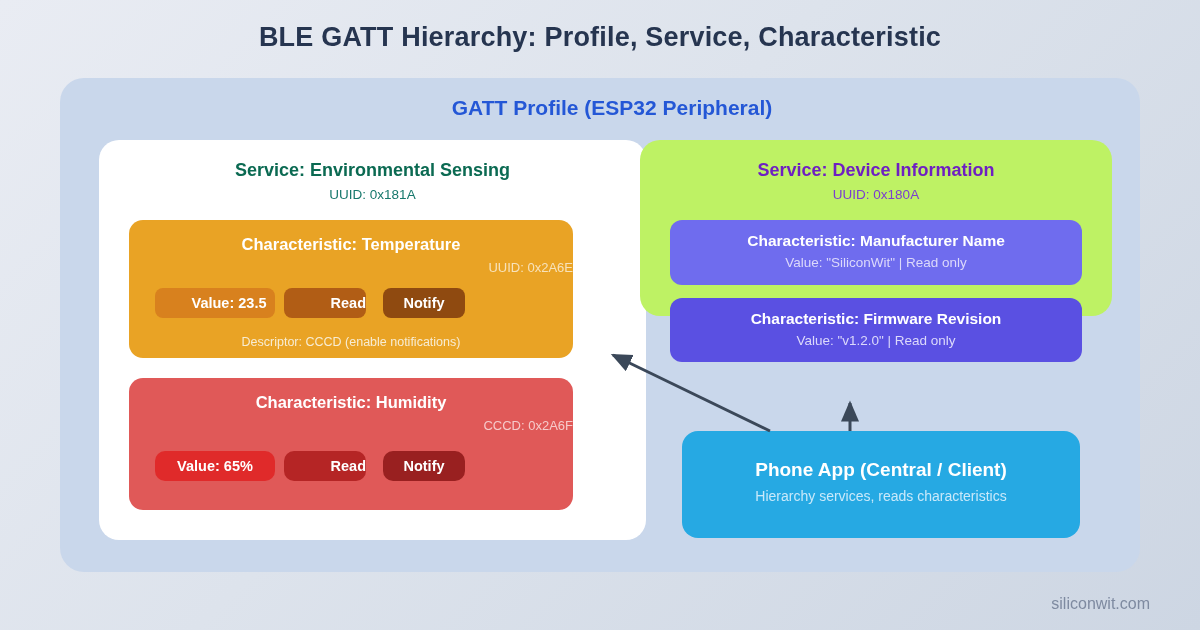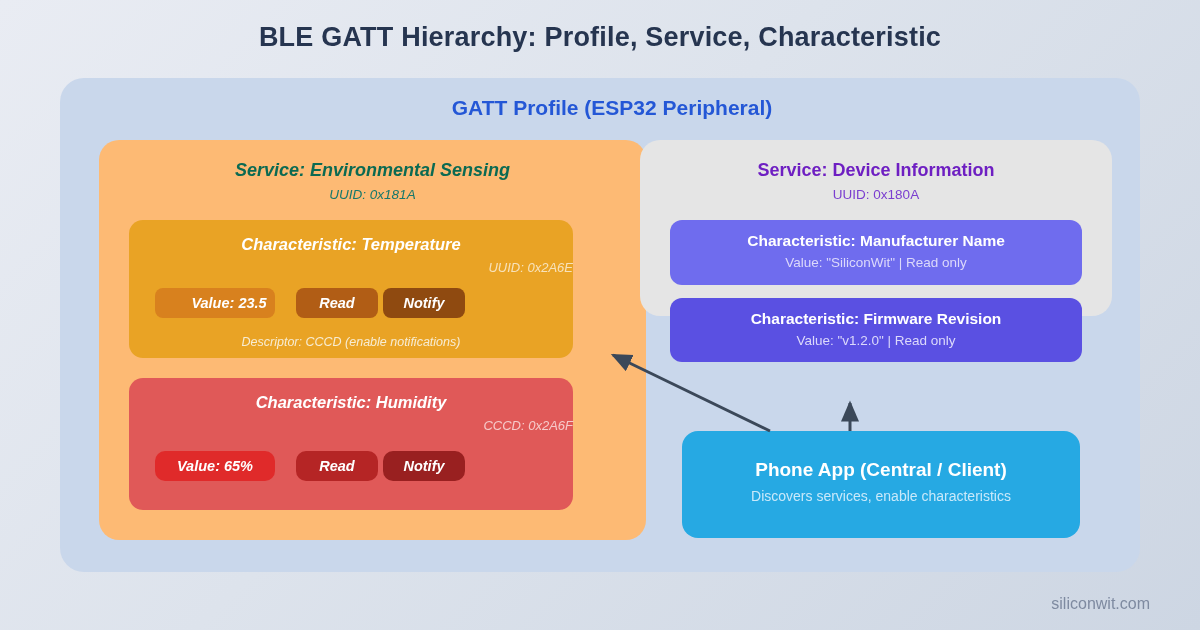--- a/index.html
+++ b/index.html
@@ -17,43 +17,43 @@
   }
   .profile {
     position: absolute; left: 60px; top: 78px; width: 1080px; height: 494px;
     background: #c9d7eb; border-radius: 24px;
   }
   .profile-title {
     position: absolute; top: 18px; left: 12px; width: 100%;
     text-align: center; font-size: 21px; font-weight: bold; color: #2457d6;
   }
   .svc { position: absolute; border-radius: 20px; }
-  .svc-env { left: 39px; top: 62px; width: 547px; height: 400px; background: #fdba74; font-style: italic; }
-  .svc-dev { left: 580px; top: 62px; width: 472px; height: 176px; background: #e5e5e5; }
+  .svc-env { left: 39px; top: 62px; width: 547px; height: 400px; background: #ffffff; }
+  .svc-dev { left: 580px; top: 62px; width: 472px; height: 176px; background: #bef264; }
   .svc-title { text-align: center; margin-top: 20px; font-size: 18px; font-weight: bold; }
   .svc-uuid  { text-align: center; margin-top: 6px; font-size: 13.5px; }
   .env-title { color: #0b6a52; }
   .env-uuid  { color: #16786c; }
   .dev-title { color: #6e1fc2; }
   .dev-uuid  { color: #7b3ed0; }
   .char { position: absolute; border-radius: 14px; }
   .char-temp { left: 30px; top: 80px; width: 444px; height: 138px; background: #e9a325; }
   .char-hum  { left: 30px; top: 238px; width: 444px; height: 132px; background: #e05958; }
   .char-title { text-align: center; margin-top: 15px; font-size: 16.5px; font-weight: bold; color: #ffffff; }
   .char-uuid  { text-align: right; margin-top: 6px; font-size: 13px; }
   .temp-uuid { color: #f7e2bb; }
   .hum-uuid  { color: #f6caca; }
   .pill {
     position: absolute; top: 68px; height: 30px; line-height: 30px;
     border-radius: 8px; text-align: center; color: #ffffff;
     font-size: 14.5px; font-weight: bold;
   }
   .char-hum .pill { top: 73px; border-radius: 10px; }
   .pill-value  { left: 26px;  width: 120px; }
-  .pill-read   { left: 167px; width: 82px; }
+  .pill-read   { left: 155px; width: 82px; text-align: right; }
   .pill-notify { left: 254px; width: 82px; }
   .t-value  { background: #d8811e; padding-left: 28px; }
   .t-read   { background: #b15d15; }
   .t-notify { background: #8f4a10; }
   .h-value  { background: #e02a2a; }
   .h-read   { background: #b52525; }
   .h-notify { background: #992020; }
   .char-desc {
     position: absolute; bottom: 9px; left: 0; width: 100%;
     text-align: center; font-size: 12.5px; color: #f7ecd2;
@@ -116,21 +116,21 @@
 
     <div class="dev-card dev-card-2">
       <div class="dev-card-title">Characteristic: Firmware Revision</div>
       <div class="dev-card-value">Value: "v1.2.0" | Read only</div>
     </div>
   </div>
 </div>
 
 <div class="phone">
   <div class="phone-title">Phone App (Central / Client)</div>
-  <div class="phone-line">Discovers services, enable characteristics</div>
+  <div class="phone-line">Hierarchy services, reads characteristics</div>
 </div>
 
 <svg class="arrows" viewBox="0 0 1200 630" xmlns="http://www.w3.org/2000/svg">
   <defs>
     <marker id="ah" markerWidth="8" markerHeight="7" refX="6.2" refY="3" orient="auto">
       <polygon points="0 0, 7 3, 0 6" fill="#3b4859"></polygon>
     </marker>
   </defs>
   <line x1="770" y1="431" x2="613" y2="355" stroke="#3b4859" stroke-width="3" marker-end="url(#ah)"></line>
   <line x1="850" y1="431" x2="850" y2="403" stroke="#3b4859" stroke-width="3" marker-end="url(#ah)"></line>

